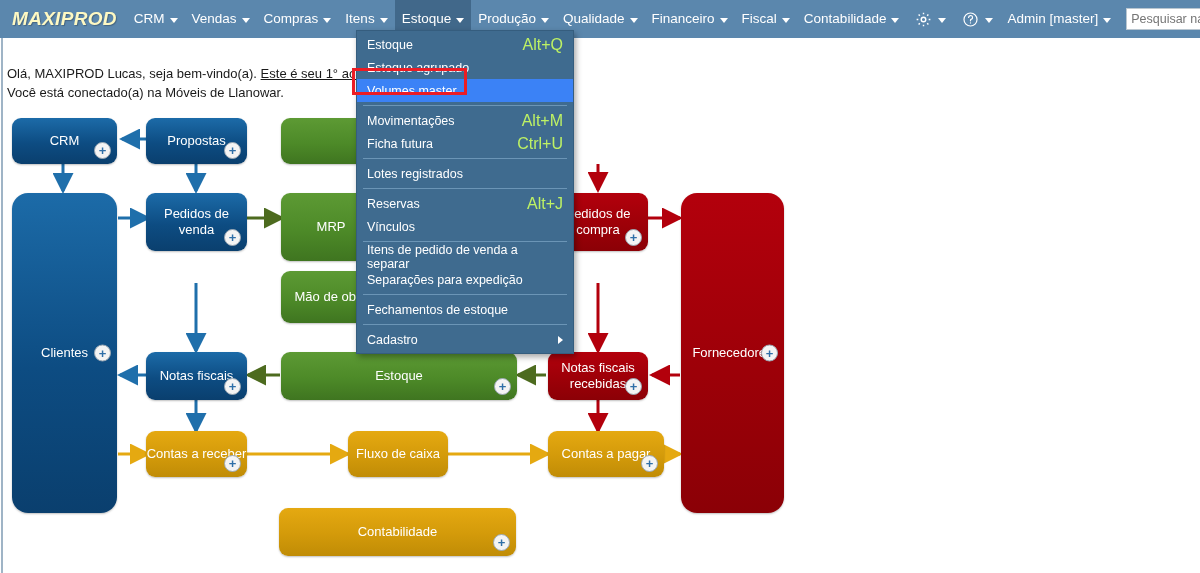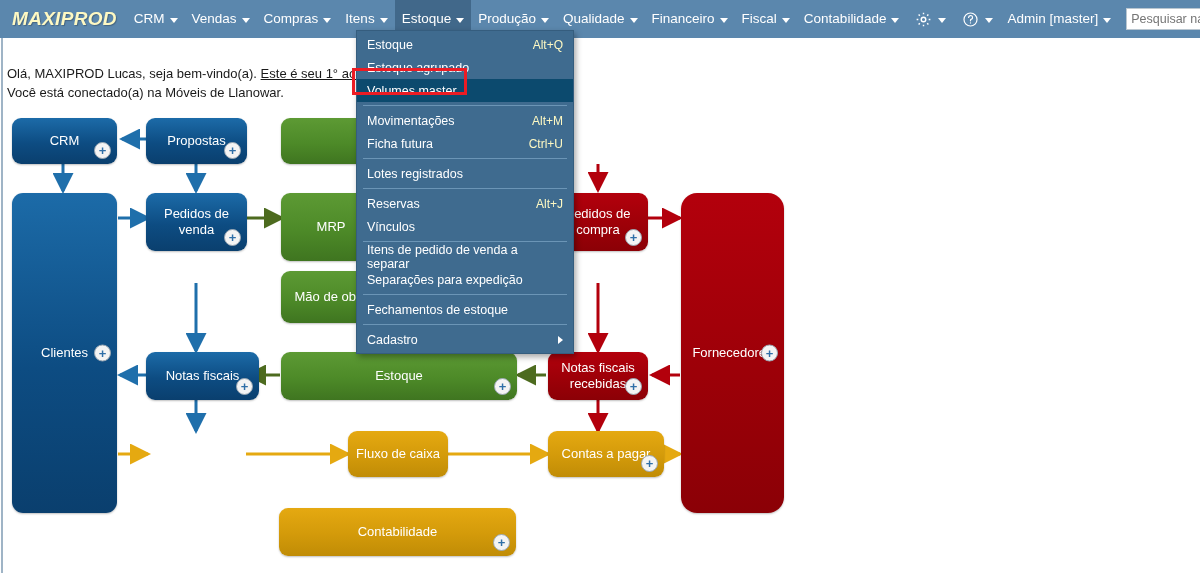--- a/index.html
+++ b/index.html
@@ -125,22 +125,22 @@
   .dd-item {
     height: 23px;
     display: flex; align-items: center;
     padding: 0 10px;
     color: #ffffff;
     font-size: 12.5px;
     cursor: default;
     position: relative;
   }
   .dd-item .lbl { flex: 1; }
-  .dd-item .acc { color: #fef9c3; font-size: 12px; }
-  .dd-item.sel { background: #0c4a6e; }
+  .dd-item .acc { color: #bef264; font-size: 16px; }
+  .dd-item.sel { background: #3b82f6; }
   .dd-sep { height: 1px; background: #6b95b6; margin: 3px 6px; }
   .dd-sub {
     width: 0; height: 0;
     border-top: 4px solid transparent;
     border-bottom: 4px solid transparent;
     border-left: 5px solid #ffffff;
   }
   #redbox {
     position: absolute;
     left: 352px; top: 68px;
@@ -302,21 +302,21 @@
 
     <div class="node n-blue" style="left:146px;top:80px;width:101px;height:46px;">
       <span>Propostas</span>
       <span class="plus"></span>
     </div>
 
     <div class="node n-green" style="left:281px;top:80px;width:100px;height:46px;">
       <span></span>
     </div>
 
-    <div class="node n-blue n-tall" style="left:12px;top:155px;width:105px;height:320px;border-radius:11px;">
+    <div class="node n-blue n-tall" style="left:12px;top:155px;width:105px;height:320px;">
       <span>Clientes</span>
       <span class="plus mid"></span>
     </div>
 
     <div class="node n-blue" style="left:146px;top:155px;width:101px;height:58px;">
       <span>Pedidos de venda</span>
       <span class="plus"></span>
     </div>
 
     <div class="node n-green" style="left:281px;top:155px;width:100px;height:68px;">
@@ -332,35 +332,39 @@
     <div class="node n-red n-tall" style="left:681px;top:155px;width:103px;height:320px;">
       <span>Fornecedores</span>
       <span class="plus mid"></span>
     </div>
 
     <div class="node n-green" style="left:281px;top:233px;width:100px;height:52px;">
       <span>Mão de obra</span>
       <span class="plus"></span>
     </div>
 
-    <div class="node n-blue" style="left:146px;top:314px;width:113px;height:48px;">
+    <div class="node n-blue" style="left:146px;top:314px;width:101px;height:48px;">
       <span>Notas fiscais</span>
       <span class="plus"></span>
     </div>
 
     <div class="node n-green" style="left:281px;top:314px;width:236px;height:48px;">
       <span>Estoque</span>
       <span class="plus"></span>
     </div>
 
     <div class="node n-red" style="left:548px;top:314px;width:100px;height:48px;">
       <span>Notas fiscais recebidas</span>
       <span class="plus"></span>
     </div>
 
+    <div class="node n-gold" style="left:146px;top:393px;width:101px;height:46px;">
+      <span>Contas a receber</span>
+      <span class="plus"></span>
+    </div>
 
     <div class="node n-gold" style="left:348px;top:393px;width:100px;height:46px;justify-content:center;">
       <span>Fluxo de caixa</span>
     </div>
 
     <div class="node n-gold" style="left:548px;top:393px;width:116px;height:46px;">
       <span>Contas a pagar</span>
       <span class="plus"></span>
     </div>
 

